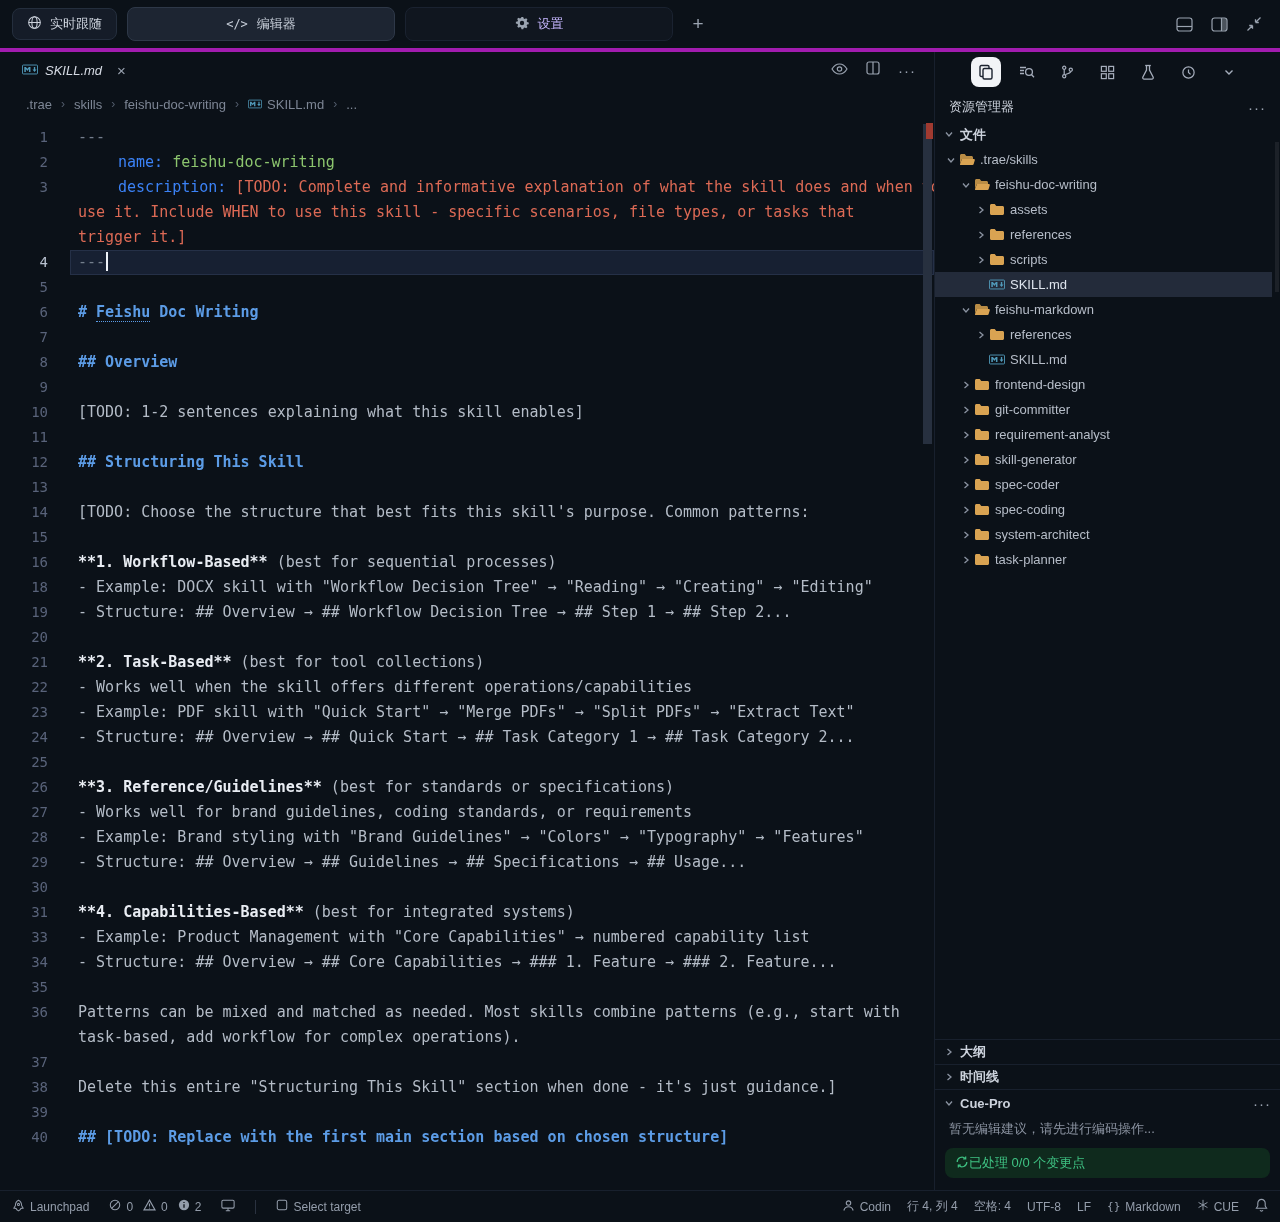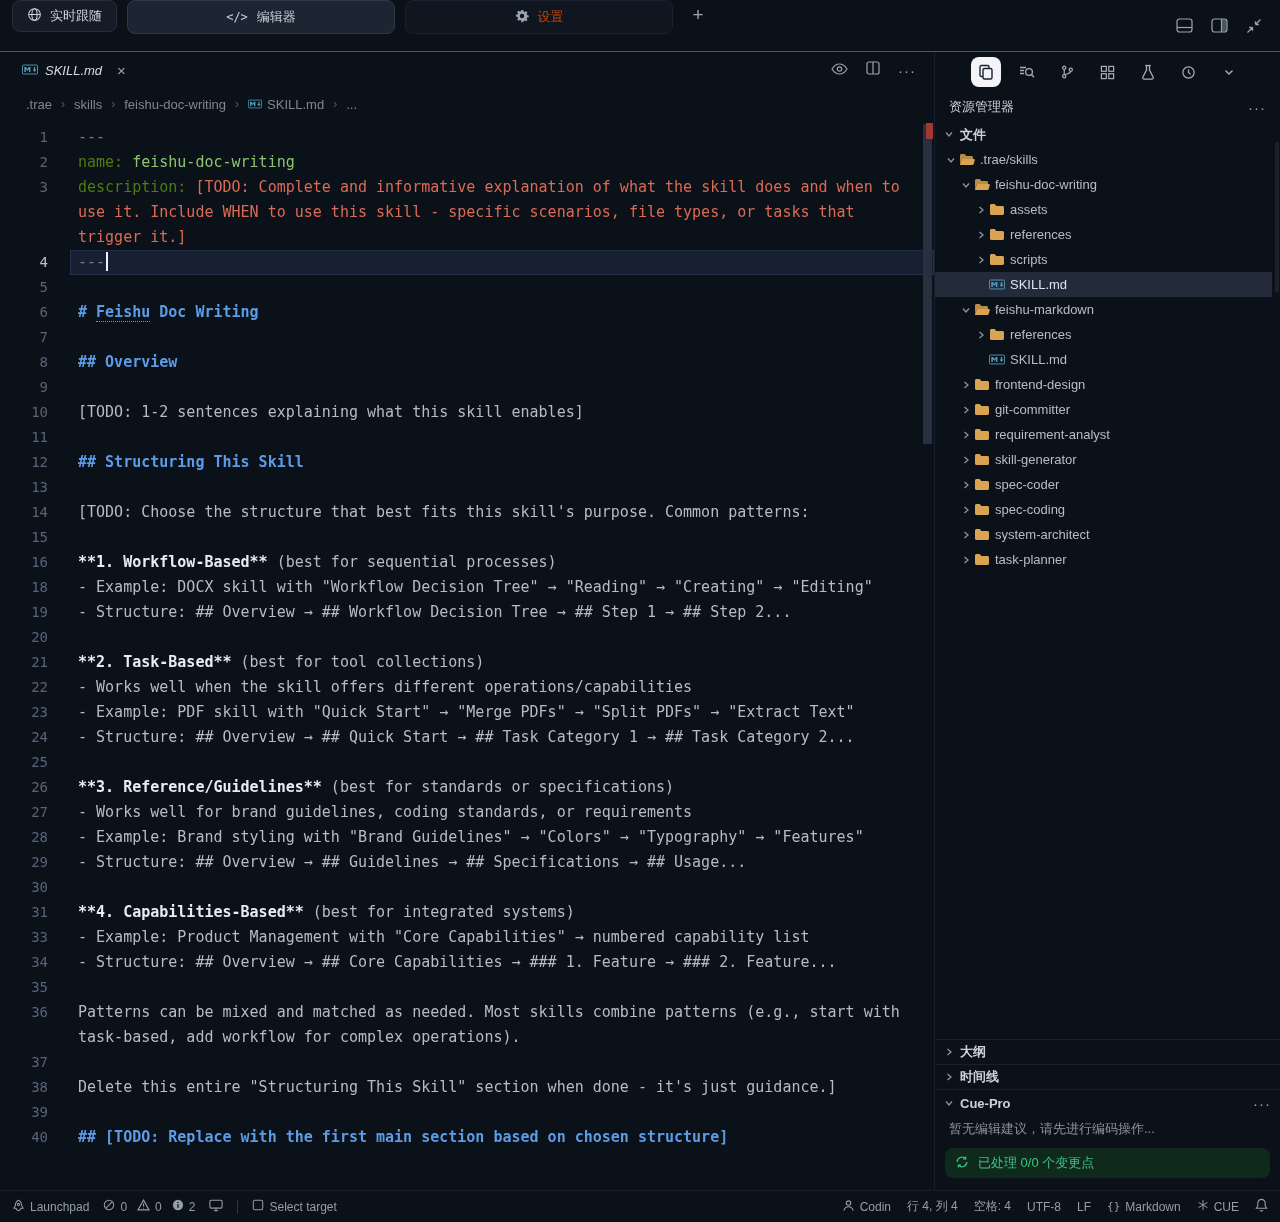--- a/index.html
+++ b/index.html
@@ -1,25 +1,25 @@
 <!DOCTYPE html>
 <html><head>
 <meta charset="utf-8">
 <style>
   * { box-sizing: border-box; margin: 0; padding: 0; }
   html,body { width:1280px; height:1222px; overflow:hidden; }
   body { background:#0b1118; color:#c2c9d4; font-family:"Liberation Sans","DejaVu Sans",sans-serif; }
   .app { width:1280px; height:1222px; display:flex; flex-direction:column; }
 
   
-  .topbar { height:52px; flex:none; display:flex; gap:10px; padding:0 12px; background:#0b1118; border-bottom:1px solid #a21caf; }
+  .topbar { height:52px; flex:none; display:flex; align-items:center; gap:10px; padding:0 12px; background:#0b1118; border-bottom:4px solid #a21caf; }
   .follow-btn { height:32px; padding:0 14px; display:flex; align-items:center; gap:8px; background:#151c28; border:1px solid #242e3d; border-radius:8px; font-size:13px; color:#ccd2dc; }
   .top-tab { width:268px; height:34px; border-radius:8px; display:flex; align-items:center; justify-content:center; gap:9px; font-size:13px; color:#c6cdd8; }
   .top-tab.active { background:#1d2532; border:1px solid #2e3848; }
-  .top-tab.dim { background:#10161f; border:1px solid #1a2230; color:#c2410c; }
+  .top-tab.dim { background:#10161f; border:1px solid #1a2230; color:#c4b5fd; }
   .code-glyph { font-family:"DejaVu Sans Mono",monospace; font-size:12px; color:#c6cdd8; }
   .plus-btn { width:30px; height:30px; display:flex; align-items:center; justify-content:center; font-size:19px; color:#9aa3b0; border-radius:6px; }
   .top-right { margin-left:auto; display:flex; align-items:center; gap:18px; padding-right:6px; }
   .top-right > div { display:flex; align-items:center; }
 
   
   .main { flex:1; display:flex; min-height:0; }
   .editor-pane { width:935px; flex:none; display:flex; flex-direction:column; border-right:1px solid #18202d; min-width:0; }
 
   .tabstrip { height:36px; flex:none; display:flex; align-items:center; padding-left:16px; }
@@ -35,21 +35,21 @@
 
   
   .code-area { position:relative; flex:1; overflow:hidden; padding-top:5px;
                font-family:"DejaVu Sans Mono","Liberation Mono",monospace; font-size:15px; }
   .code-row { display:flex; height:25px; line-height:25px; white-space:pre; }
   .ln { width:48px; flex:none; text-align:right; font-size:14px; color:#59637a; }
   .ln.act { color:#b9c2d0; }
   .lc { flex:1; margin-left:22px; padding-left:8px; }
   .code-row.hl .lc { background:#172032; box-shadow: inset 0 0 0 1px rgba(95,115,155,.20); }
   .tk-g { color:#747e8d; }
-  .tk-k { color:#4d7c0f; }
+  .tk-k { color:#3b82f6;margin-left:40px; }
   .tk-v { color:#8cc56e; }
   .tk-o { color:#dd6a55; }
   .tk-h { color:#5c9ce6; font-weight:bold; }
   .tk-hu { color:#5c9ce6; font-weight:bold; border-bottom:1px dotted #5c9ce6; }
   .tk-t { color:#b4bcc7; }
   .tk-b { color:#e9edf3; font-weight:bold; }
   .cursor { display:inline-block; width:2px; height:19px; background:#eef2f8; vertical-align:-4px; margin-left:1px; }
   .sb-thumb { position:absolute; top:4px; right:2px; width:9px; height:320px; background:#27303f; }
   .ruler-marker { position:absolute; top:3px; right:1px; width:7px; height:16px; background:#a03a30; z-index:2; }
 
@@ -62,25 +62,25 @@
   .section-hdr { height:25px; flex:none; display:flex; align-items:center; gap:6px; padding:0 9px; font-size:13px; font-weight:bold; color:#ccd2dc; }
   .section-hdr .more { margin-left:auto; font-weight:normal; }
   .bordered { border-top:1px solid #18202d; }
   .tree { flex:none; padding-right:8px; }
   .tree-row { height:25px; display:flex; align-items:center; font-size:13px; color:#b6bdc8; cursor:pointer; }
   .tree-row.selected { background:#232b3a; color:#dde3ec; }
   .chev-slot { width:16px; flex:none; display:flex; justify-content:center; align-items:center; }
   .icon-slot { width:21px; flex:none; display:flex; align-items:center; }
   .flex-fill { flex:1; }
   .cue-hint { padding:3px 14px 8px; font-size:13px; color:#8b93a1; }
-  .cue-bar { margin:2px 10px 12px; height:30px; border-radius:8px; background:#0f2a1d; display:flex; align-items:center; gap:9px; padding:0 10px; color:#3fc283; font-size:13px; }
+  .cue-bar { margin:2px 10px 12px; height:30px; border-radius:8px; background:#0f2a1d; display:flex; align-items:center; gap:0; padding:0 10px; color:#3fc283; font-size:13px; }
   .side-sb { position:absolute; right:1px; top:90px; width:4px; height:150px; background:rgba(255,255,255,.07); }
 
   
-  .statusbar { height:32px; flex:none; display:flex; align-items:center; gap:14px; padding:0 12px; font-size:12px; color:#949dab; border-top:1px solid #18202d; background:#0b1118; }
+  .statusbar { height:32px; flex:none; display:flex; align-items:center; gap:20px; padding:0 12px; font-size:12px; color:#949dab; border-top:1px solid #18202d; background:#0b1118; }
   .sb-item { display:flex; align-items:center; gap:5px; white-space:nowrap; cursor:pointer; }
   .sb-sep { width:1px; height:14px; background:#2a3240; }
   .sb-right { margin-left:auto; display:flex; align-items:center; gap:16px; }
   .mono { font-family:"DejaVu Sans Mono",monospace; font-size:11px; }
 </style>
 </head>
 <body>
 
 <div class="app">
 

